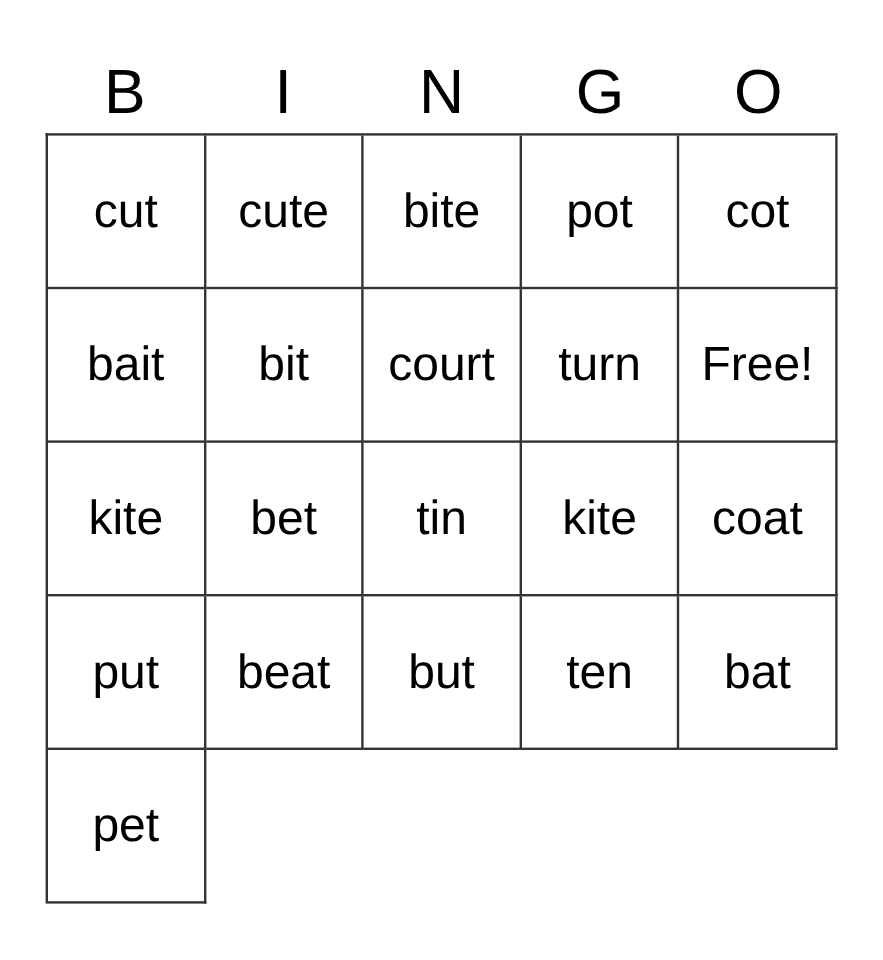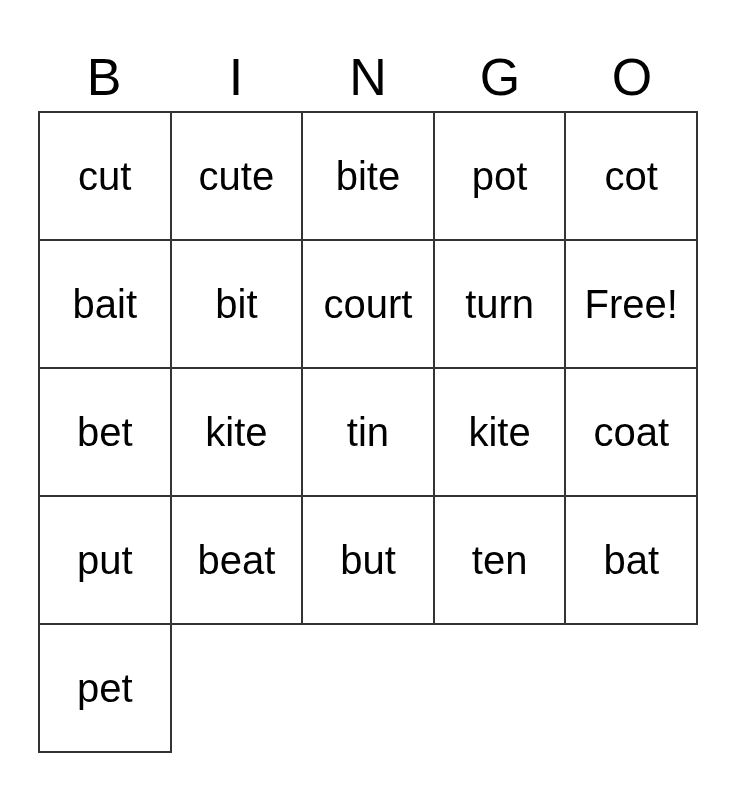--- a/index.html
+++ b/index.html
@@ -80,22 +80,22 @@
     <div class="bingo-cell">bite</div>
 
     <div class="bingo-cell">pot</div>
     <div class="bingo-cell">cot</div>
     <div class="bingo-cell">bait</div>
     <div class="bingo-cell">bit</div>
 
     <div class="bingo-cell">court</div>
     <div class="bingo-cell">turn</div>
     <div class="bingo-cell">Free!</div>
+    <div class="bingo-cell">kite</div>
     <div class="bingo-cell">bet</div>
-    <div class="bingo-cell">kite</div>
 
     <div class="bingo-cell">tin</div>
     <div class="bingo-cell">kite</div>
     <div class="bingo-cell">coat</div>
     <div class="bingo-cell">put</div>
 
     <div class="bingo-cell">beat</div>
     <div class="bingo-cell">but</div>
     <div class="bingo-cell">ten</div>
     <div class="bingo-cell">bat</div>

